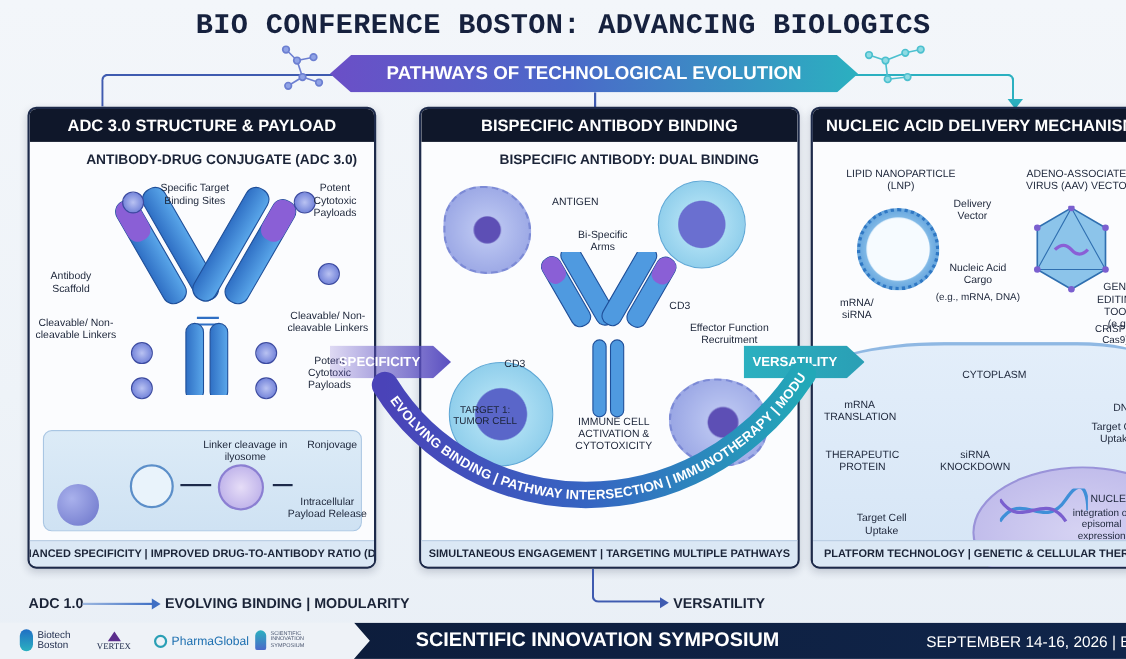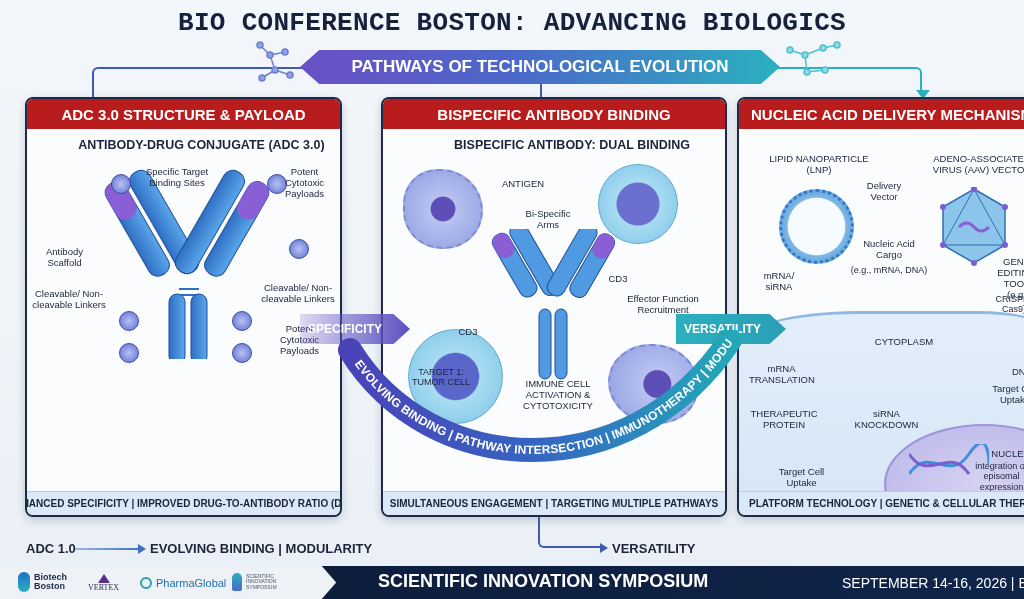--- a/index.html
+++ b/index.html
@@ -21,21 +21,21 @@
     clip-path: polygon(4% 0, 96% 0, 100% 50%, 96% 100%, 4% 100%, 0 50%);
     display: flex; align-items: center; justify-content: center;
     color: #fff; font-weight: 700; font-size: 17px;
   }
   .connector-line { border-color: #3f5bb0; border-style: solid; }
   .panel {
     background: #fbfcfe; border: 2px solid #1d2a4a; border-radius: 8px;
     box-shadow: 0 3px 8px rgba(20,30,60,0.2); overflow: hidden;
   }
   .panel-header {
-    background: #b91c1c; color: #fff; font-weight: 700; font-size: 15px;
+    background: #0f172a; color: #fff; font-weight: 700; font-size: 15px;
     height: 30px; display: flex; align-items: center; justify-content: center;
     white-space: nowrap;
   }
   .panel-sub {
     text-align: center; font-weight: 700; font-size: 12.5px; color: #1b2438; margin-top: 9px; padding-left: 36px;
   }
   .panel-footer {
     position: absolute; left: 0; right: 0; bottom: 0; height: 24px;
     background: #dbe8f5; border-top: 1px solid #b9cde3;
     display: flex; align-items: center; justify-content: center;
@@ -142,20 +142,30 @@
   <div class="abs" style="left:205px;top:212px;width:20px;height:20px;border-radius:50%;background:radial-gradient(#b9c2f2,#5b6ed1);border:1px solid #3b4aa0;"></div>
   <div class="abs" style="left:205px;top:244px;width:20px;height:20px;border-radius:50%;background:radial-gradient(#b9c2f2,#5b6ed1);border:1px solid #3b4aa0;"></div>
 
   <div class="lbl" style="left:110px; top:68px; width:80px;">Specific Target Binding Sites</div>
   <div class="lbl" style="left:250px; top:68px; width:55px;">Potent Cytotoxic Payloads</div>
   <div class="lbl" style="left:10px; top:148px; width:55px;">Antibody Scaffold</div>
   <div class="lbl" style="left:2px; top:190px; width:80px;">Cleavable/ Non-cleavable Linkers</div>
   <div class="lbl" style="left:232px; top:184px; width:78px;">Cleavable/ Non-cleavable Linkers</div>
   <div class="lbl" style="left:245px; top:225px; width:55px;">Potent Cytotoxic Payloads</div>
 
+  <div class="abs" style="left:12px; top:292px; width:290px; height:92px; background:linear-gradient(180deg,#dcebf7,#cfe2f3); border:1px solid #a9c6e3; border-radius:8px;">
+    <div class="abs" style="left:12px; top:48px; width:38px; height:38px; border-radius:50%; background:radial-gradient(circle at 35% 35%,#a9b1ec,#6a73c9);"></div>
+    <div class="abs" style="left:78px; top:30px; width:40px; height:40px; border-radius:50%; border:2px solid #5c8fc9; background:#e9f3fb;"></div>
+    <div class="abs" style="left:158px; top:30px; width:42px; height:42px; border-radius:50%; background:radial-gradient(#e6ddf7,#b3a6e6); border:2px solid #8b7fd2;"></div>
+    <div class="abs" style="left:124px;top:48px;width:28px;height:2px;background:#1d2a4a;"></div>
+    <div class="abs" style="left:208px;top:48px;width:18px;height:2px;background:#1d2a4a;"></div>
+    <div class="lbl" style="left:138px; top:8px; width:90px;">Linker cleavage in ilyosome</div>
+    <div class="lbl" style="left:232px; top:8px; width:60px;">Ronjovage</div>
+    <div class="lbl" style="left:220px; top:60px; width:75px;">Intracellular Payload Release</div>
+  </div>
 
   <div class="panel-footer">ENHANCED SPECIFICITY | IMPROVED DRUG-TO-ANTIBODY RATIO (DAR)</div>
 </div>
 
 <div class="abs evo-line" style="left:26px; top:541px;">ADC 1.0</div>
 <div class="abs" style="left:75px; top:548px; width:65px; height:2px; background:linear-gradient(90deg,#9db8e0,#3f6fc4);"></div>
 <div class="abs" style="left:138px;top:544px;width:0;height:0;border-top:5px solid transparent;border-bottom:5px solid transparent;border-left:8px solid #3f6fc4;"></div>
 <div class="abs evo-line" style="left:150px; top:541px;">EVOLVING BINDING | MODULARITY</div>
 
 <div class="abs panel" style="left:381px; top:97px; width:346px; height:420px;">
@@ -263,21 +273,21 @@
   </defs>
   <path d="M20 20 C 100 150, 300 160, 400 10" stroke="url(#band)" stroke-width="24" fill="none" stroke-linecap="round"></path>
   <text font-family="Liberation Sans, sans-serif" font-size="12" font-weight="700" fill="#ffffff" dy="4">
     <textPath href="#bandpath" startOffset="3%">EVOLVING BINDING | PATHWAY INTERSECTION | IMMUNOTHERAPY | MODULARITY</textPath>
   </text>
 </svg>
 
 <div class="abs bottom-bar"></div>
 <div class="abs logo" style="left:18px; top:572px;">
   <span style="display:inline-block;width:12px;height:20px;border-radius:6px;background:linear-gradient(#1f6fc4,#2bb0c0);"></span>
-  <span style="font-size:9px;font-weight:700;color:#1d2a4a;width:40px;line-height:1;">Biotech Boston</span>
+  <span style="font-size:9px;font-weight:400;color:#1d2a4a;width:40px;line-height:1;">Biotech Boston</span>
 </div>
 <div class="abs logo" style="left:88px; top:574px; flex-direction:column; gap:0;">
   <span style="width:0;height:0;border-left:6px solid transparent;border-right:6px solid transparent;border-bottom:9px solid #5b2d8c;"></span>
   <span style="font-family:'Liberation Serif',serif;font-size:8px;color:#1d2a4a;">VERTEX</span>
 </div>
 <div class="abs logo" style="left:140px; top:577px;">
   <span style="display:inline-block;width:12px;height:12px;border-radius:50%;border:2px solid #2a9fb5;"></span>
   <span style="font-size:11px;color:#1d6fb0;">PharmaGlobal</span>
 </div>
 <div class="abs logo" style="left:232px; top:573px;">

